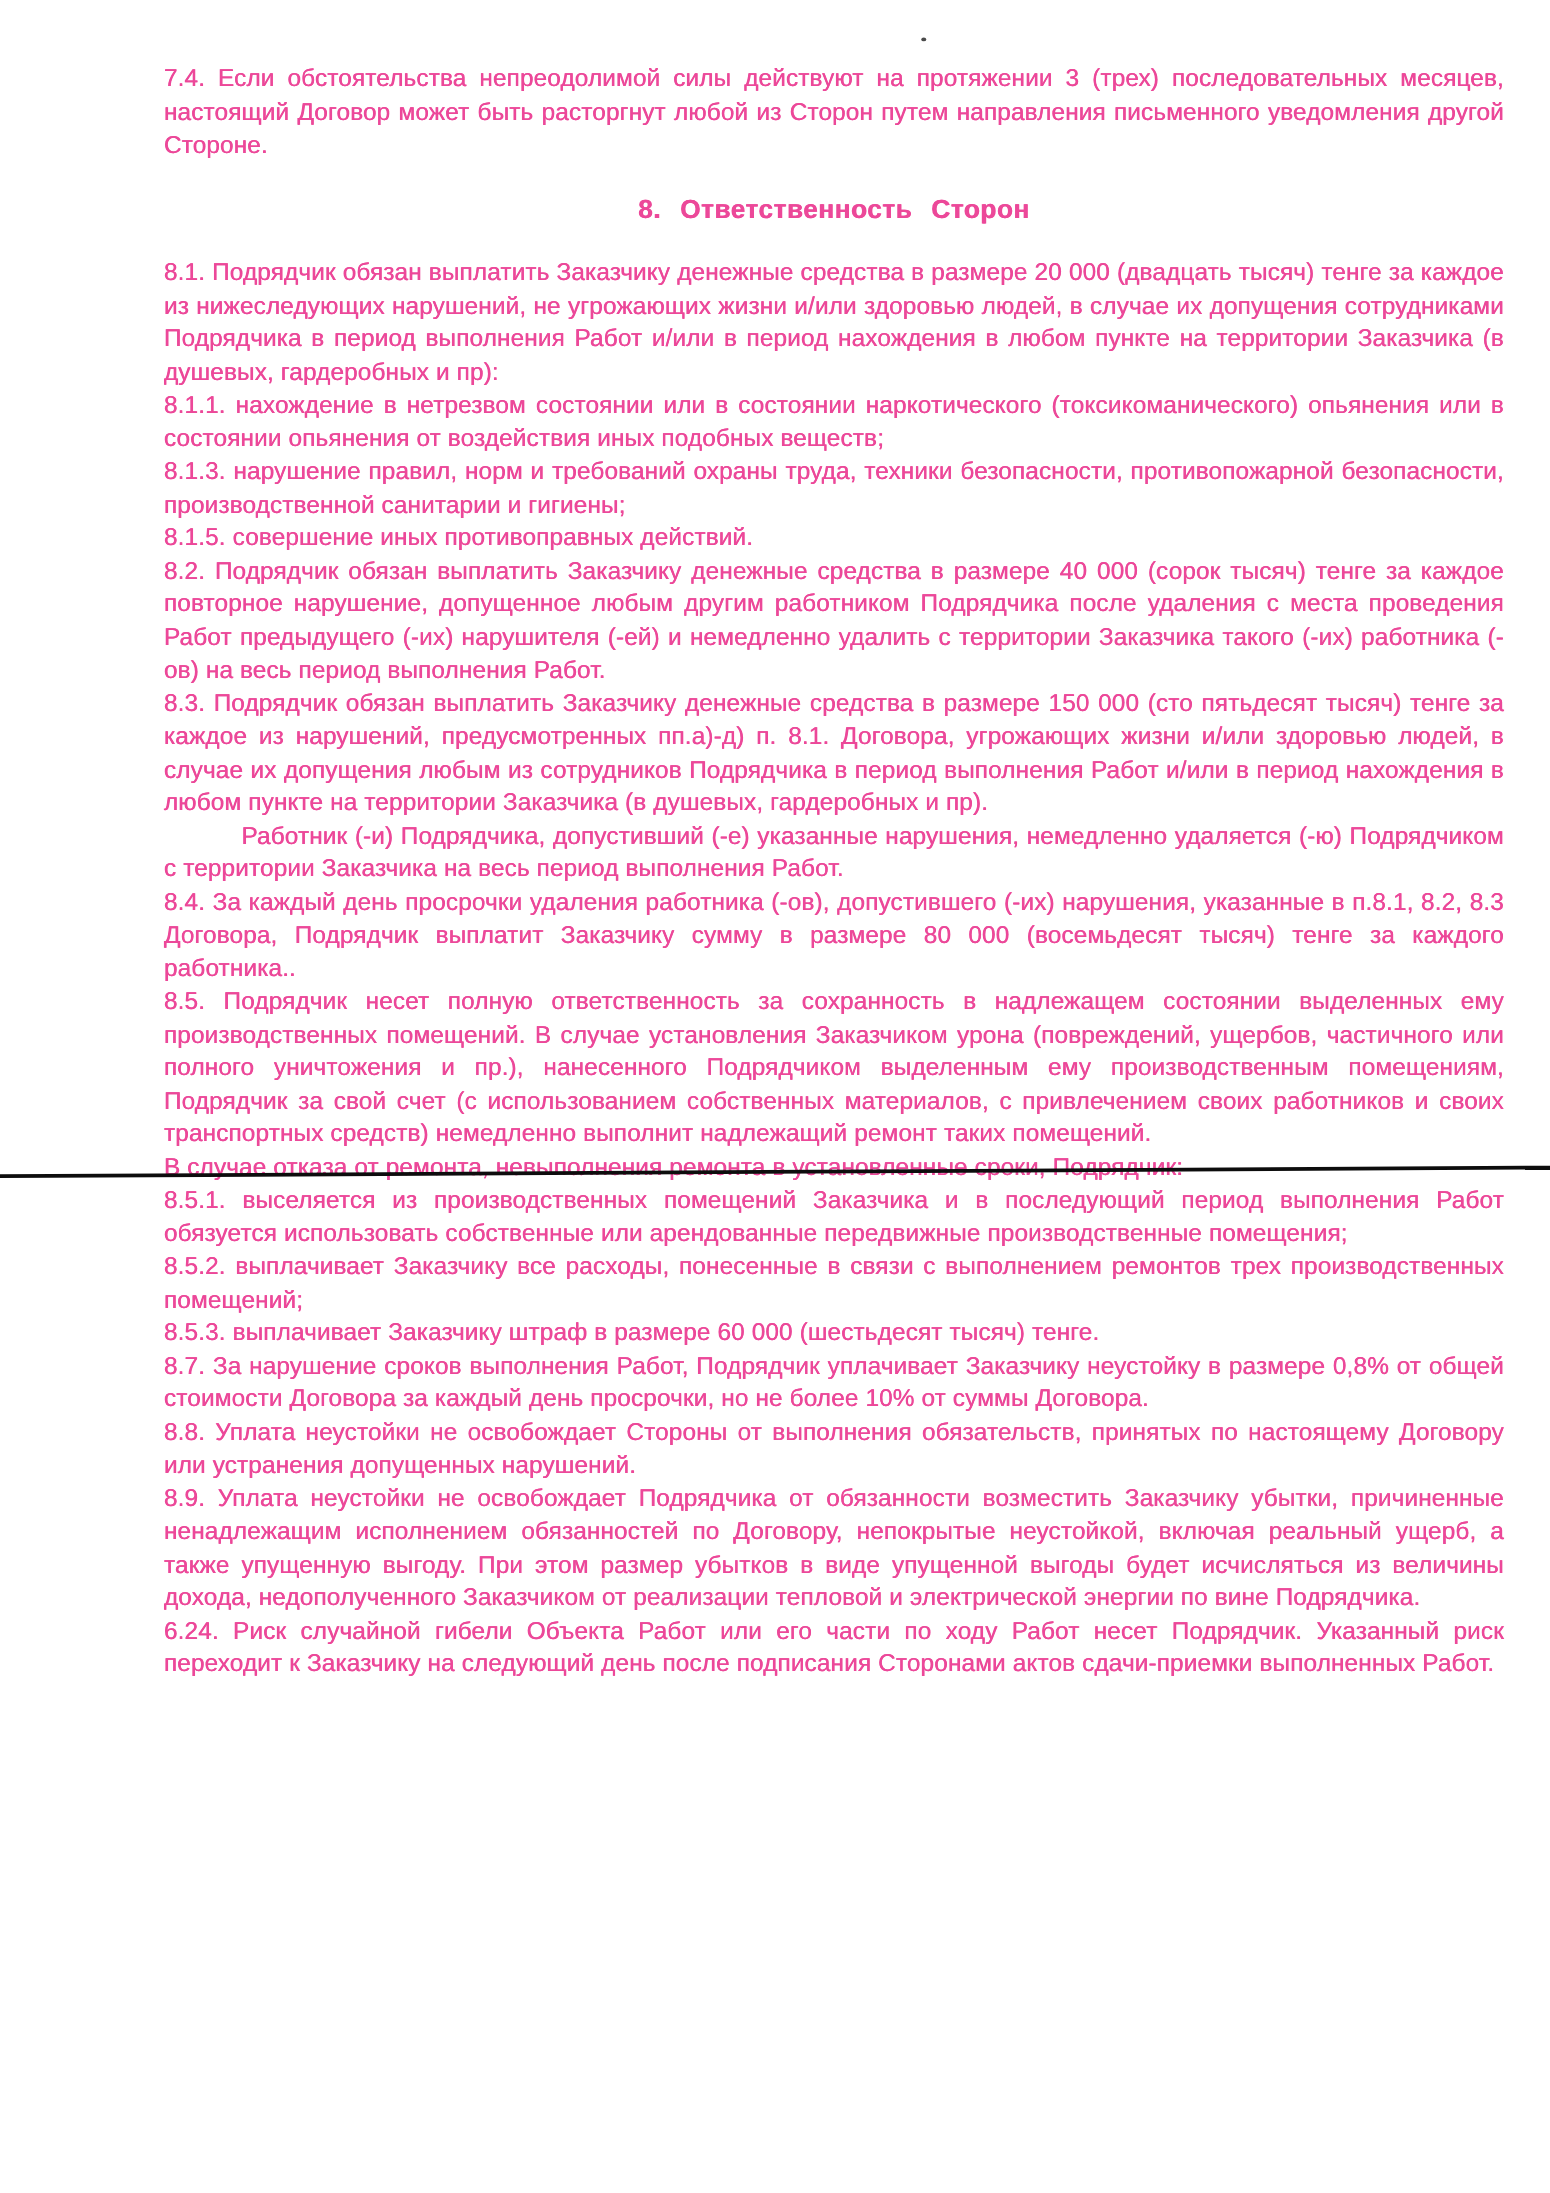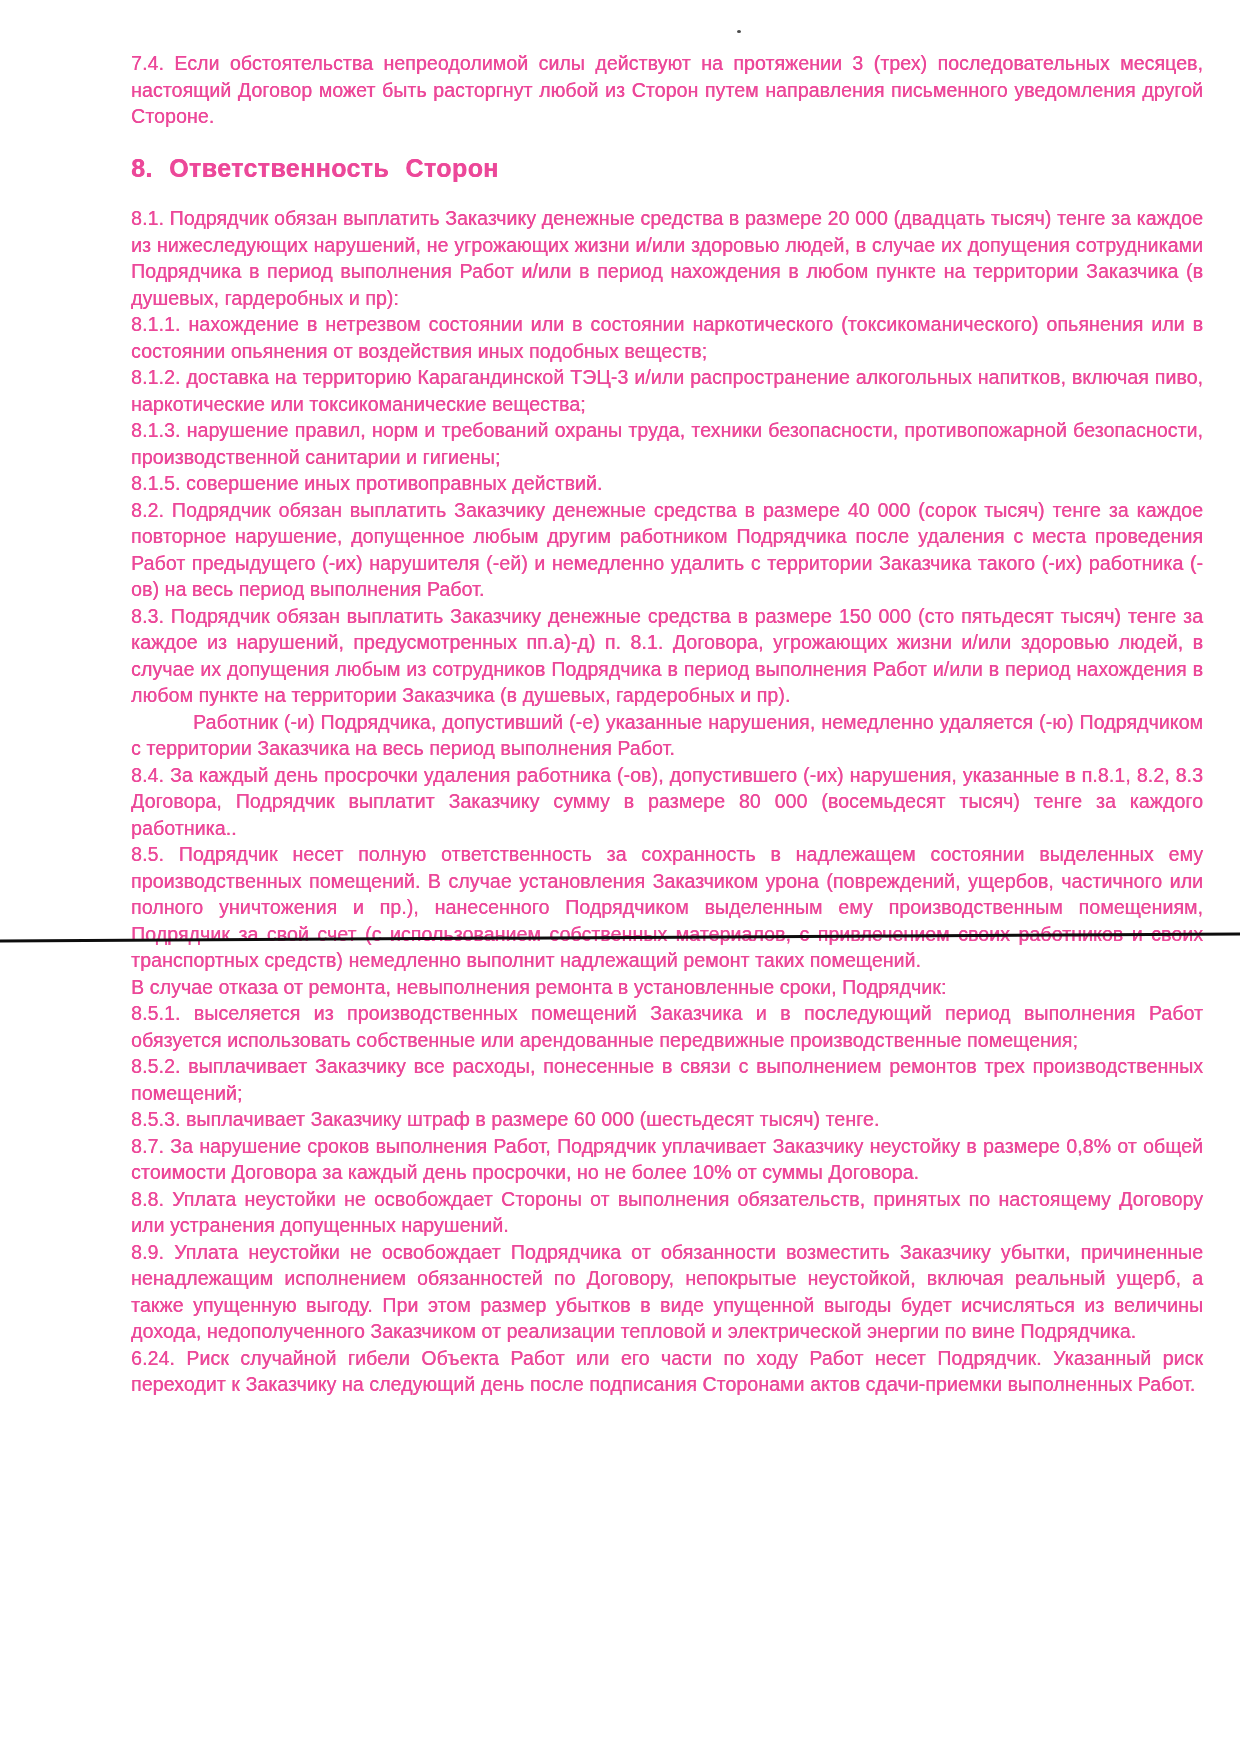--- a/index.html
+++ b/index.html
@@ -33,23 +33,23 @@
     letter-spacing: 0.1px;
     margin-left: 41px;
   }
   .clause {
     margin: 0;
   }
   .clause.indent {
     text-indent: 62px;
   }
   .section-heading {
-    text-align: left;
+    text-align: center;
     font-weight: bold;
-    font-size: 25px;
+    font-size: 21px;
     margin: 25px 0 24px 0;
     word-spacing: 9px;
     letter-spacing: 0.4px;
     text-shadow: 0.5px 0 0 currentColor;
   }
   
   .scan-line {
     position: absolute;
     top: 936px;
     left: -4px;
@@ -74,21 +74,20 @@
 <body>
 
 <div class="page">
   <span class="ink-dot"></span>
   <div class="content">
 
   <p class="clause">7.4. Если обстоятельства непреодолимой силы действуют на протяжении 3 (трех) последовательных месяцев, настоящий Договор может быть расторгнут любой из Сторон путем направления письменного уведомления другой Стороне.</p>
       <div class="section-heading">8. Ответственность Сторон</div>
       <p class="clause">8.1. Подрядчик обязан выплатить Заказчику денежные средства в размере 20 000 (двадцать тысяч) тенге за каждое из нижеследующих нарушений, не угрожающих жизни и/или здоровью людей, в случае их допущения сотрудниками Подрядчика в период выполнения Работ и/или в период нахождения в любом пункте на территории Заказчика (в душевых, гардеробных и пр):</p>
       <p class="clause">8.1.1. нахождение в нетрезвом состоянии или в состоянии наркотического (токсикоманического) опьянения или в состоянии опьянения от воздействия иных подобных веществ;</p>
-      <p class="clause">8.1.2. доставка на территорию Карагандинской ТЭЦ-3 и/или распространение алкогольных напитков, включая пиво, наркотические или токсикоманические вещества;</p>
       <p class="clause">8.1.3. нарушение правил, норм и требований охраны труда, техники безопасности, противопожарной безопасности, производственной санитарии и гигиены;</p>
       <p class="clause">8.1.5. совершение иных противоправных действий.</p>
       <p class="clause">8.2. Подрядчик обязан выплатить Заказчику денежные средства в размере 40 000 (сорок тысяч) тенге за каждое повторное нарушение, допущенное любым другим работником Подрядчика после удаления с места проведения Работ предыдущего (-их) нарушителя (-ей) и немедленно удалить с территории Заказчика такого (-их) работника (-ов) на весь период выполнения Работ.</p>
       <p class="clause">8.3. Подрядчик обязан выплатить Заказчику денежные средства в размере 150 000 (сто пятьдесят тысяч) тенге за каждое из нарушений, предусмотренных пп.а)-д) п. 8.1. Договора, угрожающих жизни и/или здоровью людей, в случае их допущения любым из сотрудников Подрядчика в период выполнения Работ и/или в период нахождения в любом пункте на территории Заказчика (в душевых, гардеробных и пр).</p>
       <p class="clause indent">Работник (-и) Подрядчика, допустивший (-е) указанные нарушения, немедленно удаляется (-ю) Подрядчиком с территории Заказчика на весь период выполнения Работ.</p>
       <p class="clause">8.4. За каждый день просрочки удаления работника (-ов), допустившего (-их) нарушения, указанные в п.8.1, 8.2, 8.3 Договора, Подрядчик выплатит Заказчику сумму в размере 80 000 (восемьдесят тысяч) тенге за каждого работника..</p>
       <p class="clause">8.5. Подрядчик несет полную ответственность за сохранность в надлежащем состоянии выделенных ему производственных помещений. В случае установления Заказчиком урона (повреждений, ущербов, частичного или полного уничтожения и пр.), нанесенного Подрядчиком выделенным ему производственным помещениям, Подрядчик за свой счет (с использованием собственных материалов, с привлечением своих работников и своих транспортных средств) немедленно выполнит надлежащий ремонт таких помещений.</p>
       <p class="clause">В случае отказа от ремонта, невыполнения ремонта в установленные сроки, Подрядчик:</p>
       <p class="clause">8.5.1. выселяется из производственных помещений Заказчика и в последующий период выполнения Работ обязуется использовать собственные или арендованные передвижные производственные помещения;</p>
       <p class="clause">8.5.2. выплачивает Заказчику все расходы, понесенные в связи с выполнением ремонтов трех производственных помещений;</p>

